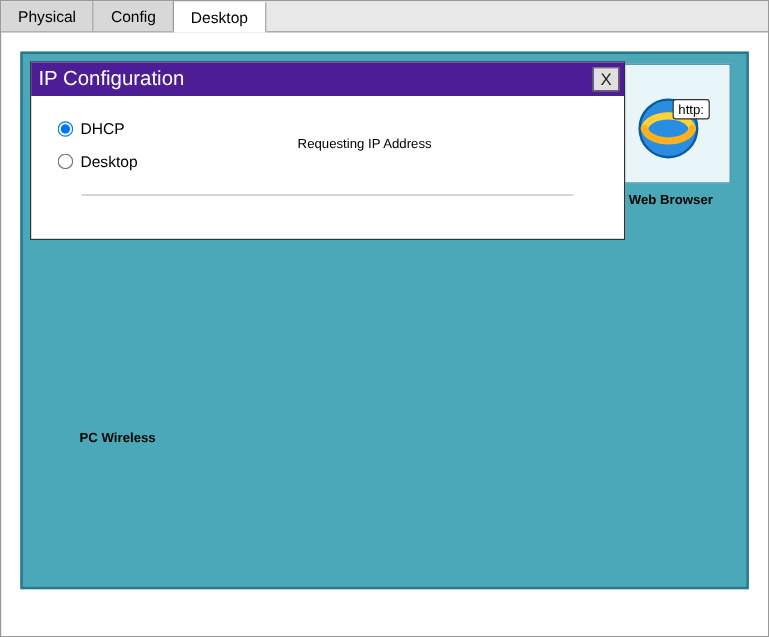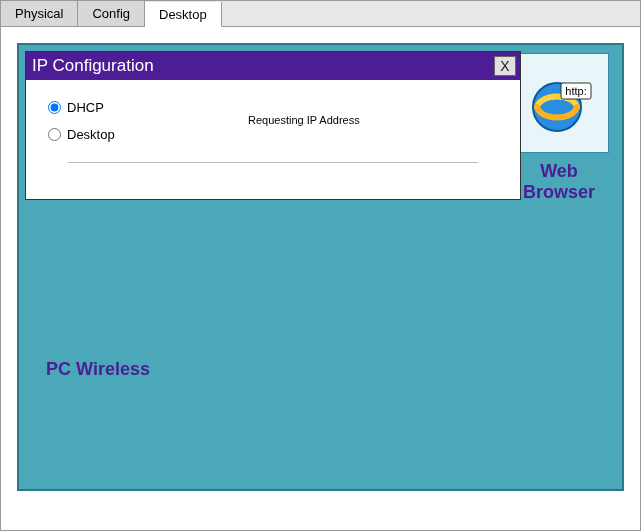--- a/index.html
+++ b/index.html
@@ -149,22 +149,22 @@
       border: 1px solid #3388aa;
       background: #e8f6fa;
       display: flex;
       align-items: center;
       justify-content: center;
       cursor: pointer;
       text-align: right;
     }
     .icon-label {
       font-weight: bold;
-      font-size: 18px;
-      color: #4c1d95;
+      font-size: 11px;
+      color: #000000;
     }
   </style>
 </head>
 <body>
 
 <div class="window">
   <div class="tabs">
     <div class="tab">Physical</div>
     <div class="tab">Config</div>
     <div class="tab active">Desktop</div>

